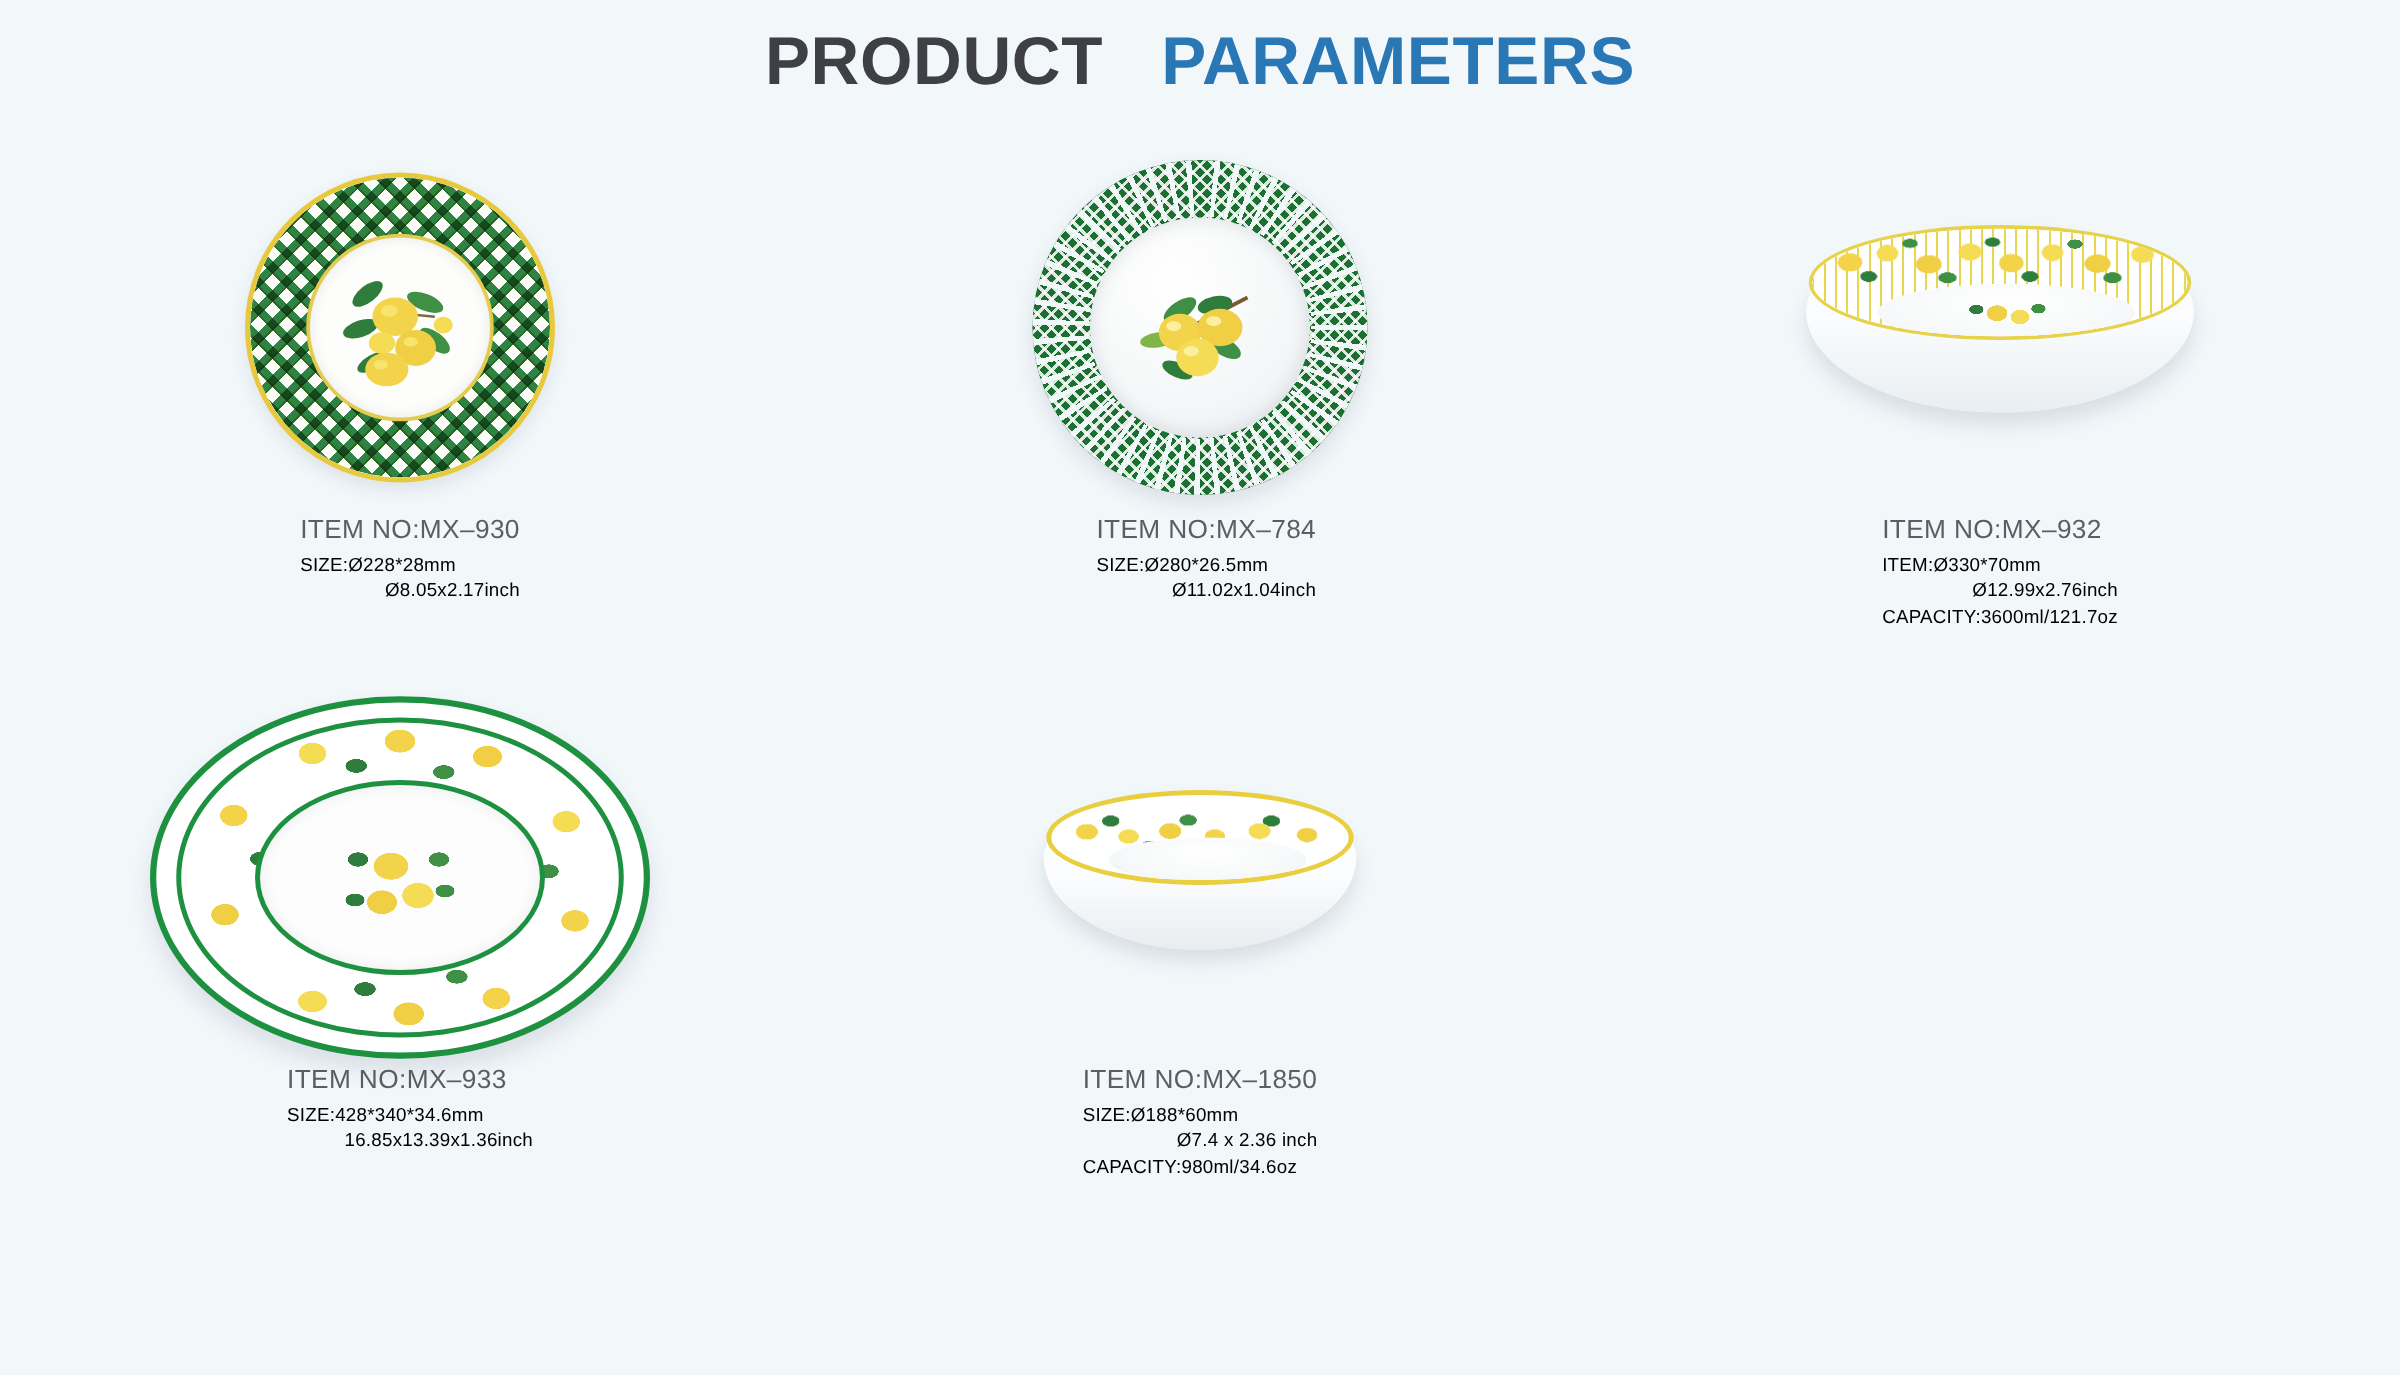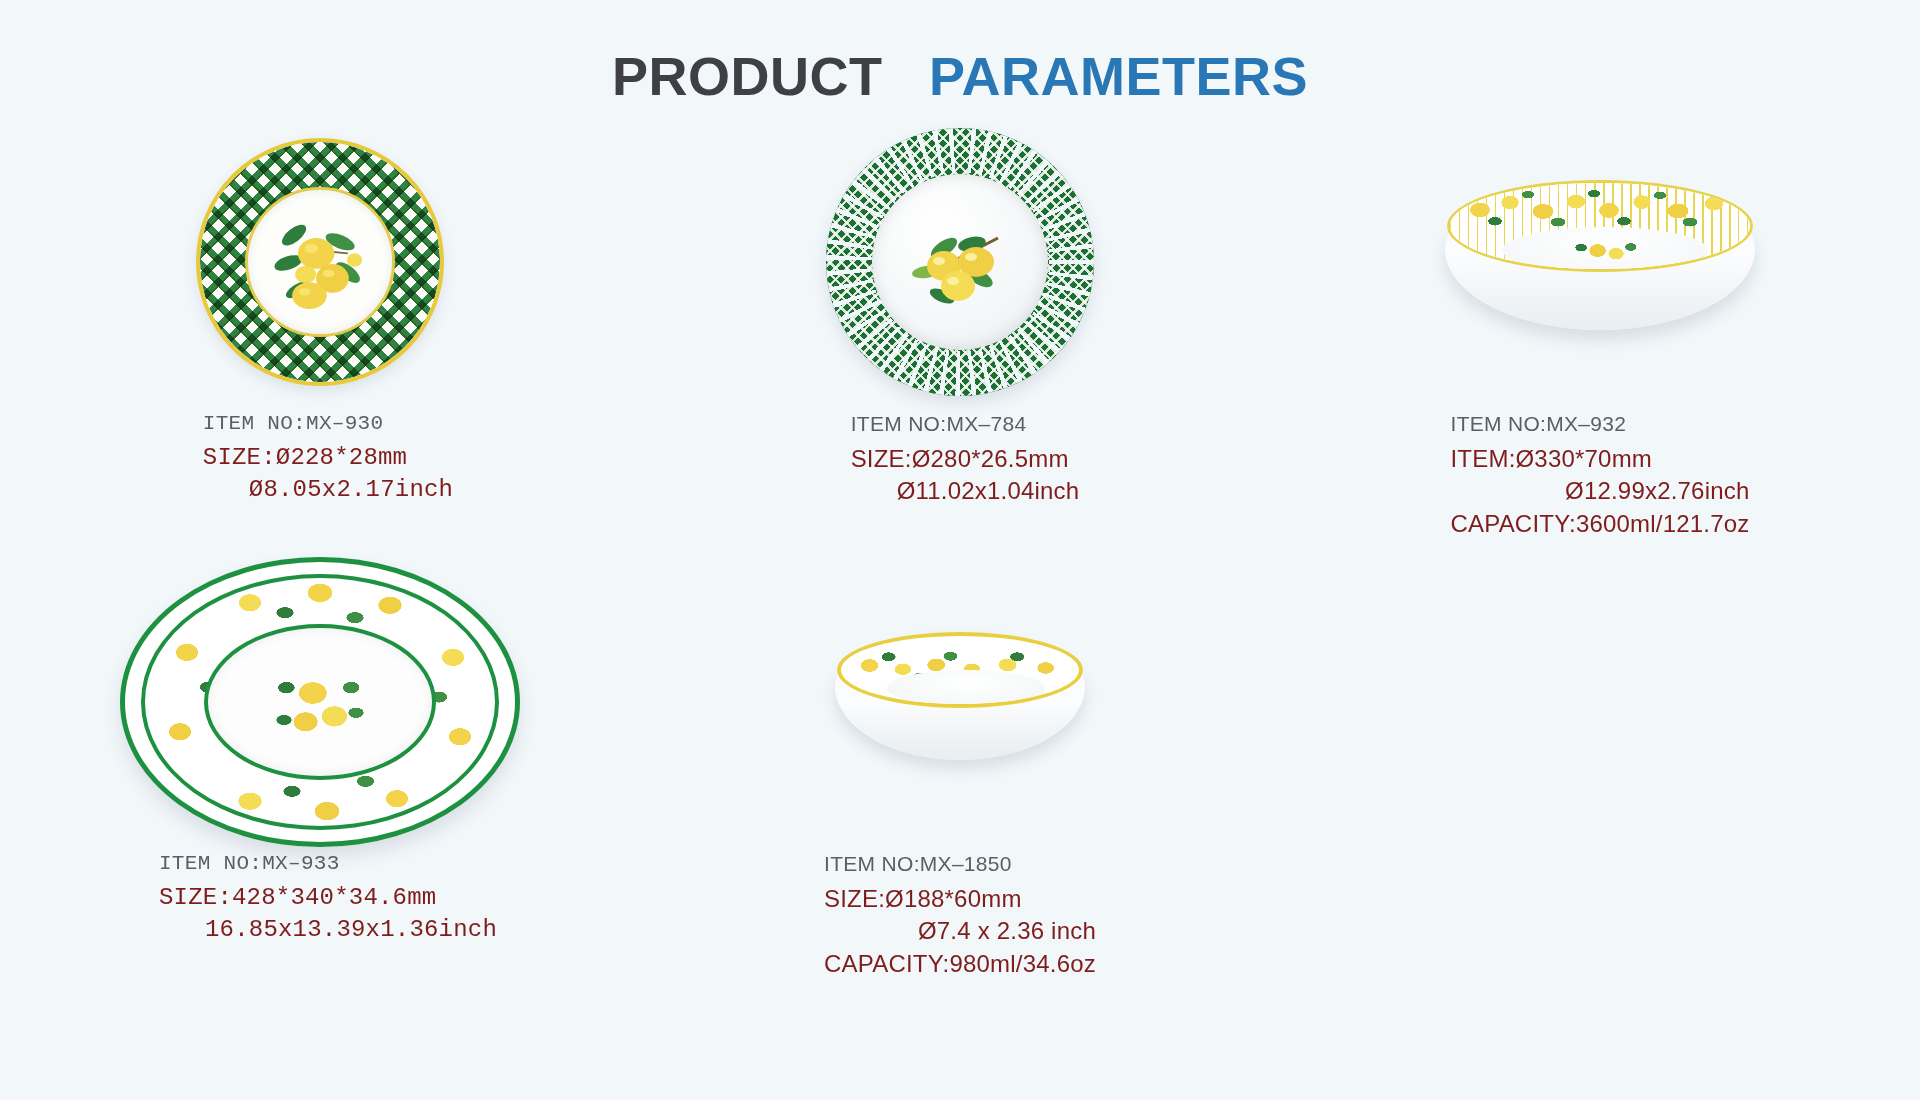--- a/index.html
+++ b/index.html
@@ -13,21 +13,21 @@
 
   body {
     background: #f2f7fa;
     font-family: "Liberation Sans", sans-serif;
     position: relative;
   }
 
   
   .page-title {
     text-align: center;
-    padding-top: 47px;
+    padding-top: 20px;
     font-size: 54px;
     font-weight: bold;
     letter-spacing: 0.5px;
     line-height: 1.1;
     white-space: nowrap;
   }
   .title-dark { color: #3e4045; }
   .title-accent { color: #2a77b5; }
 
   
@@ -62,30 +62,30 @@
     margin-top: 6px;
   }
   .item-no {
     font-size: 21px;
     color: #5a5f66;
     letter-spacing: 0.3px;
     white-space: nowrap;
     margin-bottom: 7px;
   }
   .spec-line {
-    font-size: 24px;
-    color: #7f1d1d;
+    font-size: 15px;
+    color: #000000;
     letter-spacing: 0.2px;
     white-space: nowrap;
     line-height: 1.35;
   }
   .spec-indent { padding-left: 46px; text-align: right; }
 
   
-  .cap-c1 { margin-left: 16px; font-family: Liberation Mono, monospace; }
+  .cap-c1 { margin-left: 16px; }
   .cap-c2 { margin-left: 10px; }
   .cap-c3 { margin-left: 0px; }
 
   
   .art { position: relative; }
 
   
   .plate930 {
     width: 248px; height: 248px; border-radius: 50%;
     background: #ffffff;

